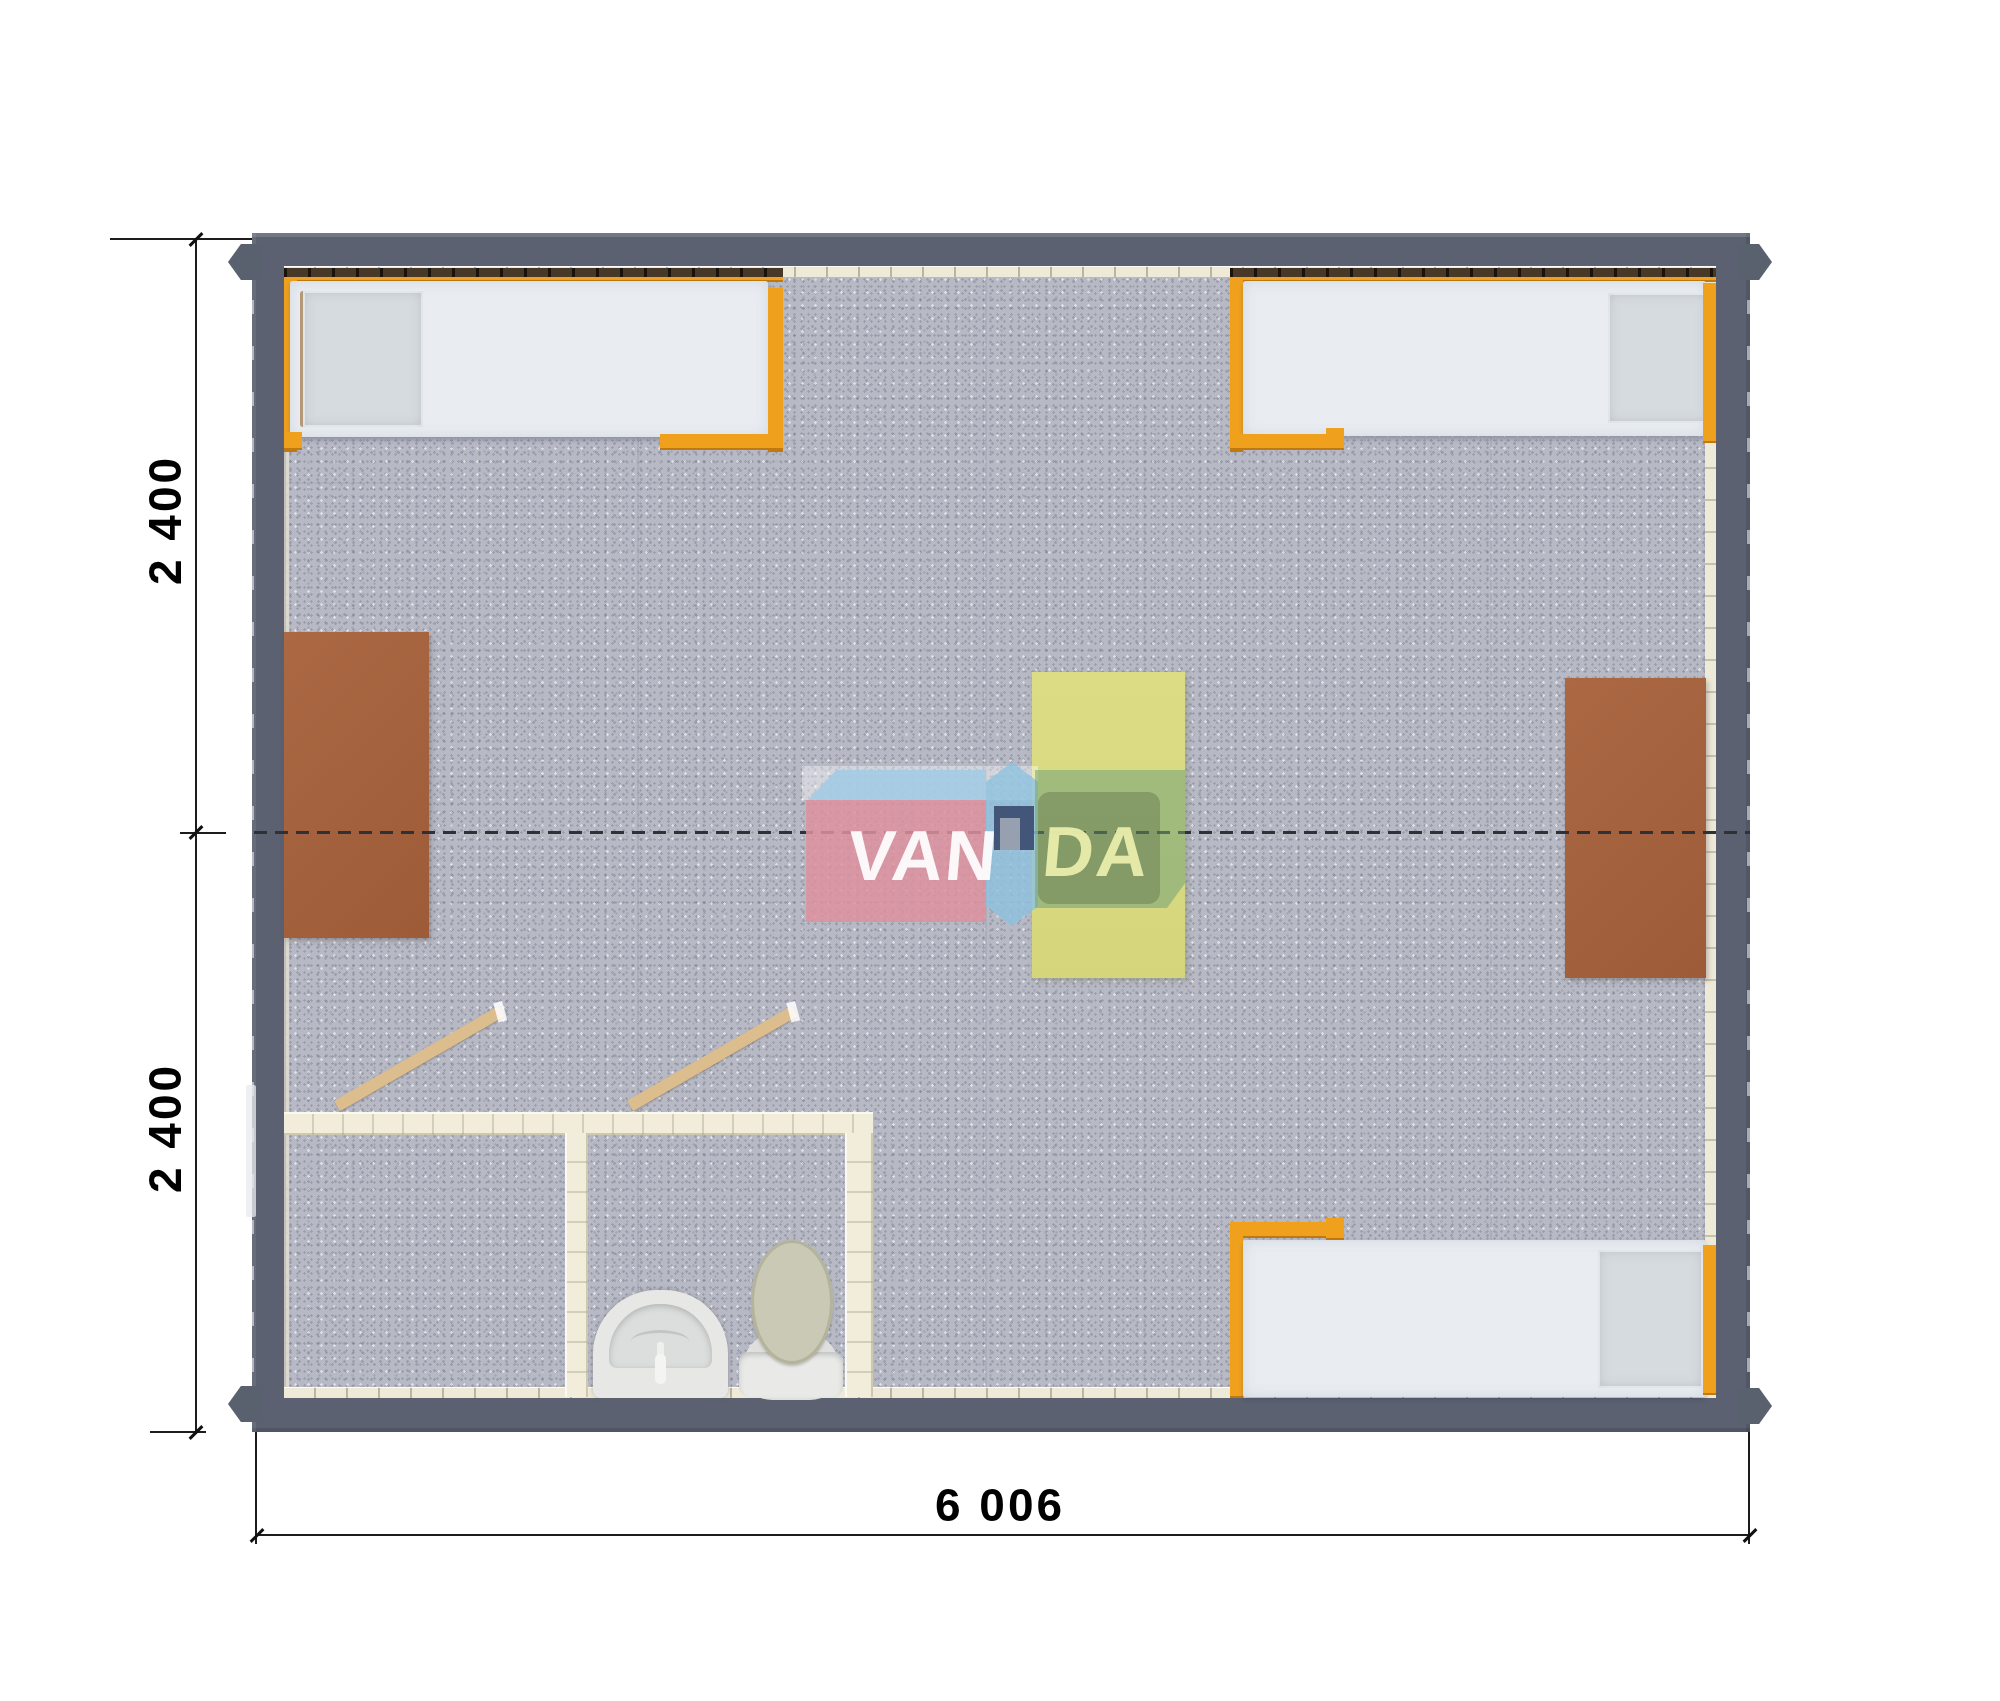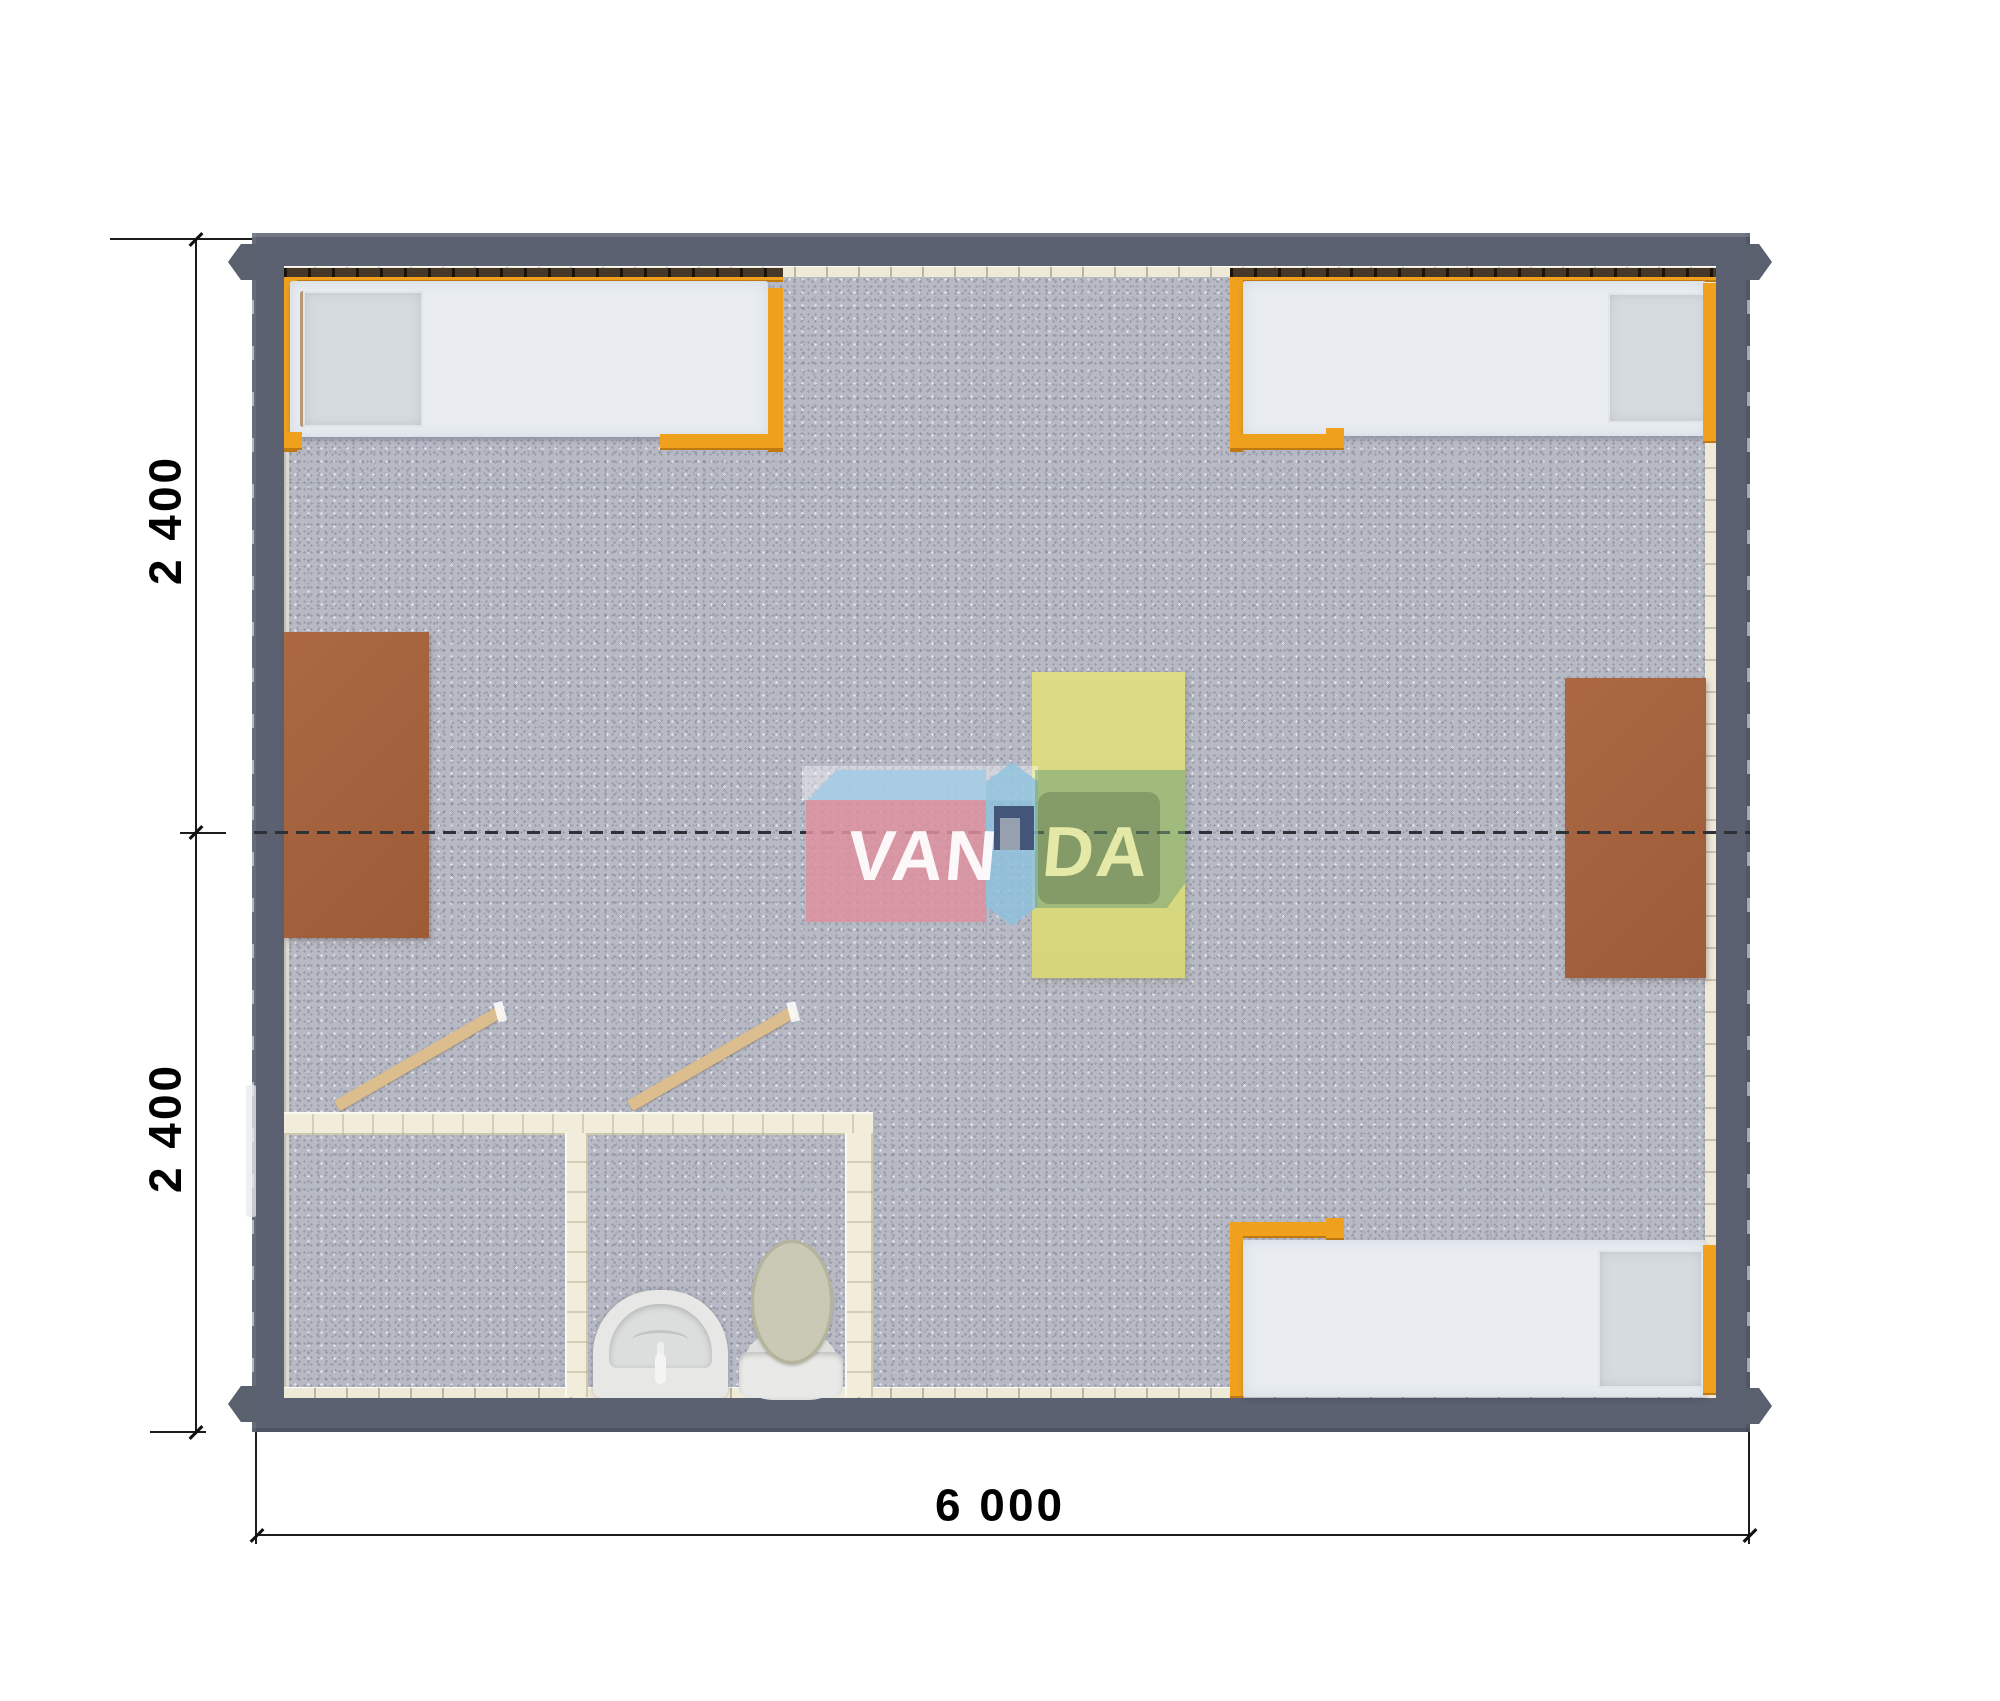--- a/index.html
+++ b/index.html
@@ -121,21 +121,21 @@
   <div class="tick" style="left:187px;top:1431px;"></div>
 
   <div class="dim" style="left:255px;top:1432px;width:2px;height:112px;"></div>
   <div class="dim" style="left:1748px;top:1427px;width:2px;height:117px;"></div>
   <div class="dim" style="left:256px;top:1534px;width:1494px;height:2px;"></div>
   <div class="tick" style="left:248px;top:1534px;"></div>
   <div class="tick" style="left:1741px;top:1534px;"></div>
 
   <div class="dim-label rot" style="left:88px;top:495px;width:150px;height:50px;">2 400</div>
   <div class="dim-label rot" style="left:88px;top:1103px;width:150px;height:50px;">2 400</div>
-  <div class="dim-label" style="left:900px;top:1478px;width:200px;">6 000</div>
+  <div class="dim-label" style="left:900px;top:1478px;width:200px;">6 006</div>
 
   <div id="building"></div>
   <div class="wall-seam" style="left:250px;top:300px;height:1080px;"></div>
   <div class="wall-seam" style="left:1747px;top:300px;height:1080px;"></div>
 
   <div class="corner-cap cap-left" style="left:228px;top:244px;"></div>
   <div class="corner-cap cap-left" style="left:228px;top:1386px;"></div>
   <div class="corner-cap cap-right" style="left:1738px;top:244px;"></div>
   <div class="corner-cap cap-right" style="left:1738px;top:1388px;"></div>
 

